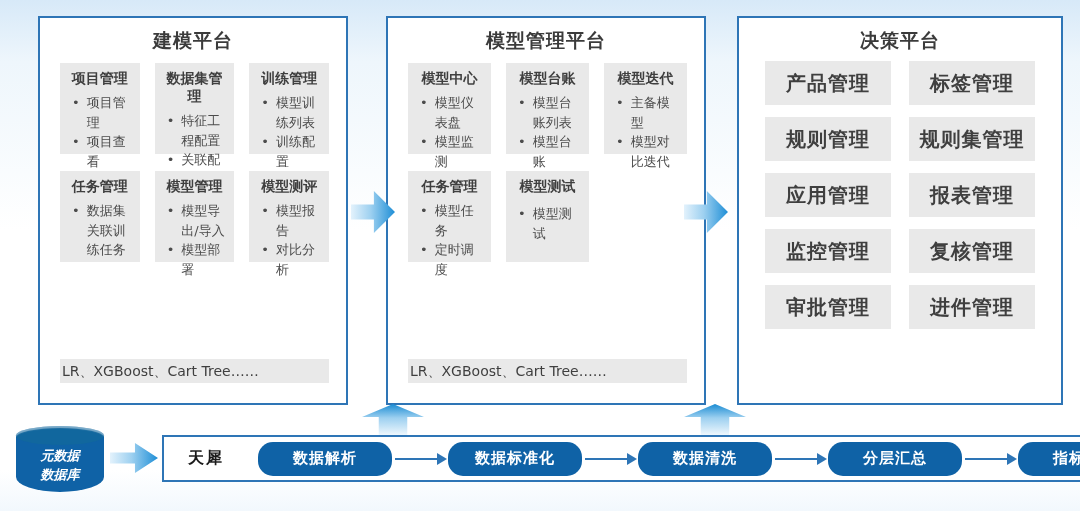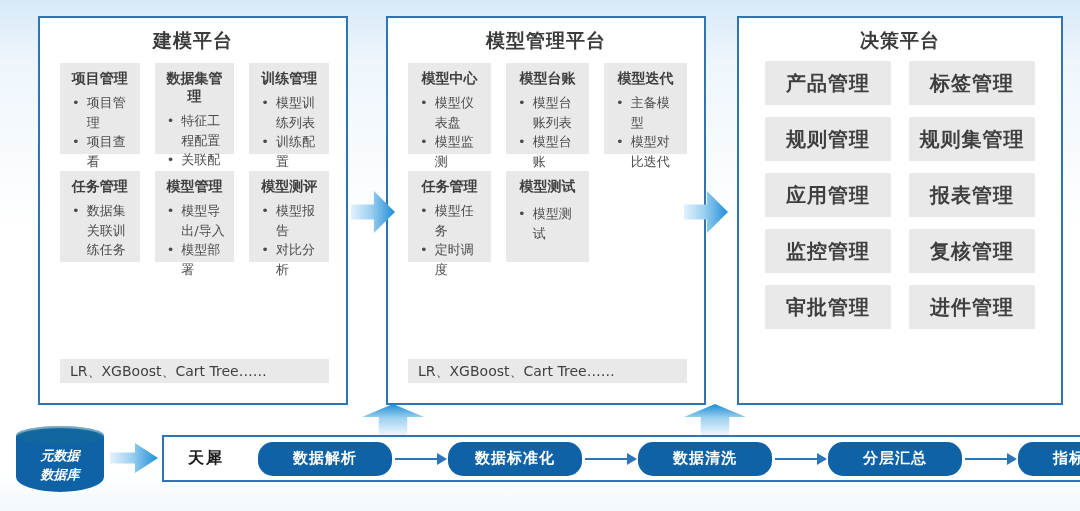--- a/index.html
+++ b/index.html
@@ -26,21 +26,21 @@
   }
   .card-title{
     text-align:center;font-weight:bold;font-size:14px;color:#3f3f3f;margin-bottom:5px;
   }
   .item{
     display:flex;font-size:13px;color:#4c4c4c;line-height:1.5;text-align:left;
   }
   .item::before{content:"\2022";margin:0 7px 0 6px;color:#4c4c4c;}
   .panel-footer{
     position:absolute;left:20px;right:17px;bottom:20px;background:#e9e9e9;
-    font-size:14px;color:#3f3f3f;height:24px;line-height:24px;padding-left:10px;
+    font-size:14px;color:#3f3f3f;height:24px;line-height:24px;padding-left:2px;
   }
   
   .btn-grid{
     position:absolute;left:26px;right:26px;top:43px;
     display:grid;grid-template-columns:1fr 1fr;column-gap:18px;row-gap:12px;
   }
   .dbtn{
     background:#e9e9e9;height:44px;display:flex;align-items:center;justify-content:center;
     font-weight:bold;font-size:20px;color:#3f3f3f;letter-spacing:1px;
   }

